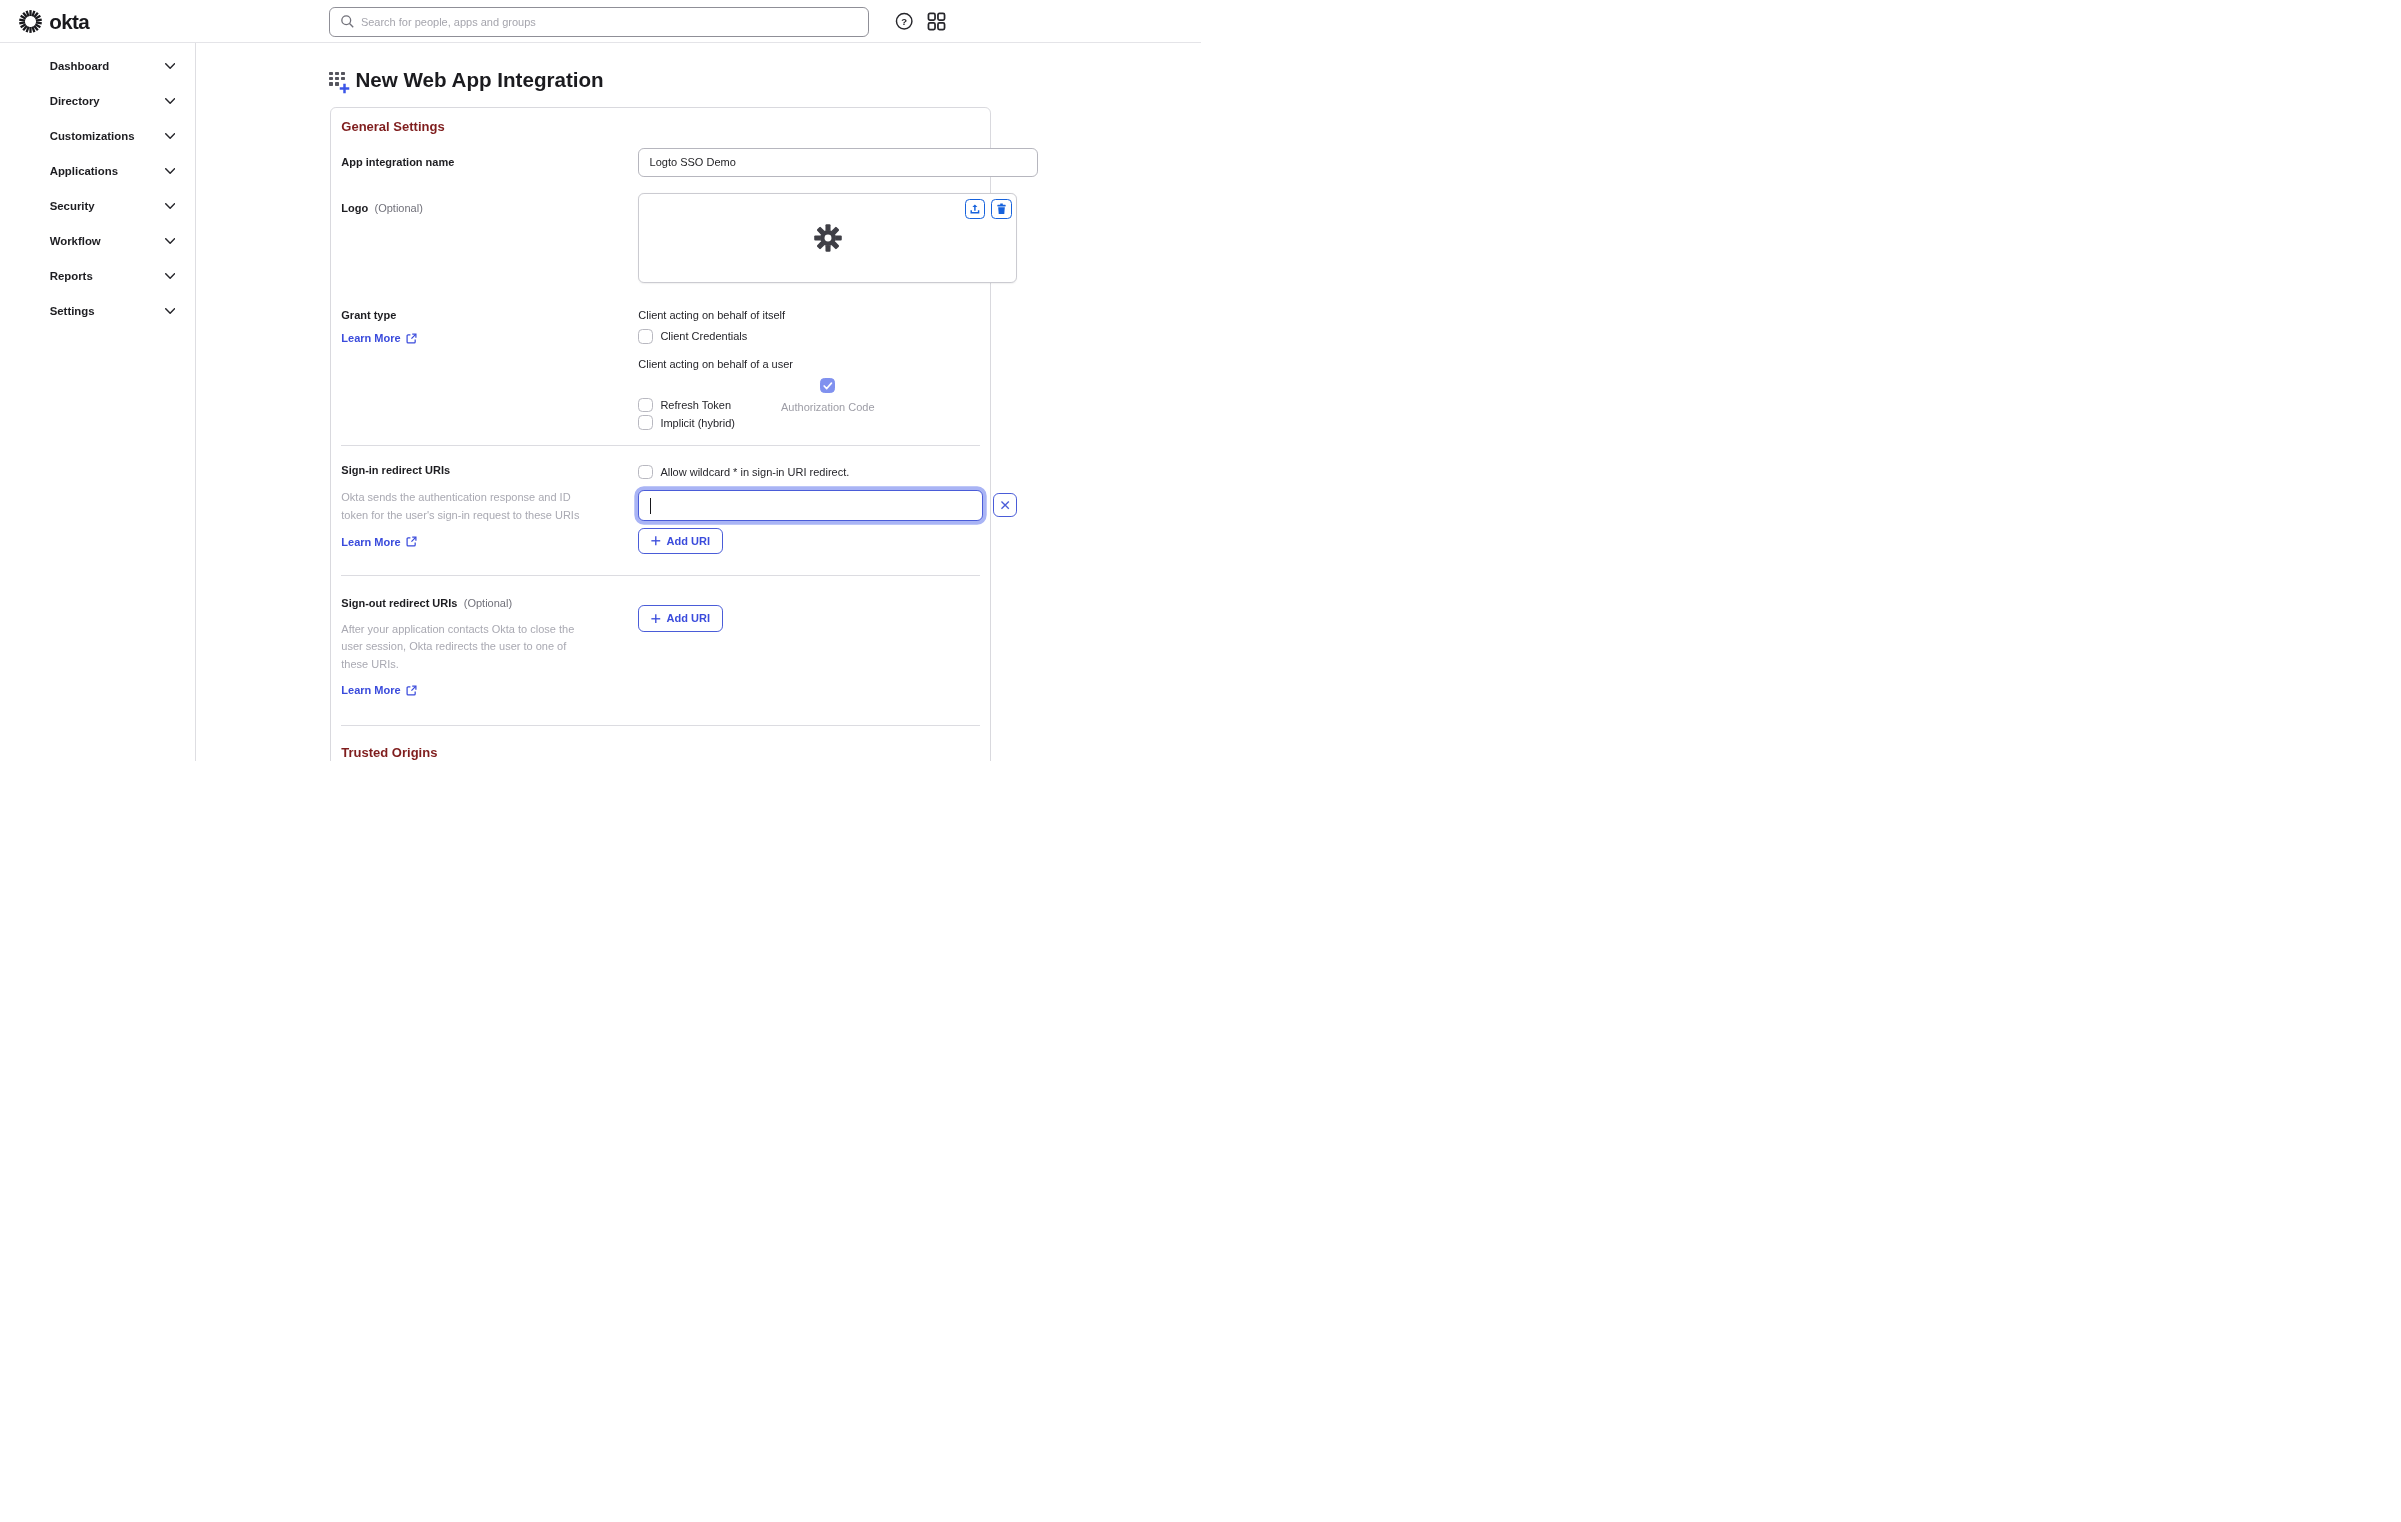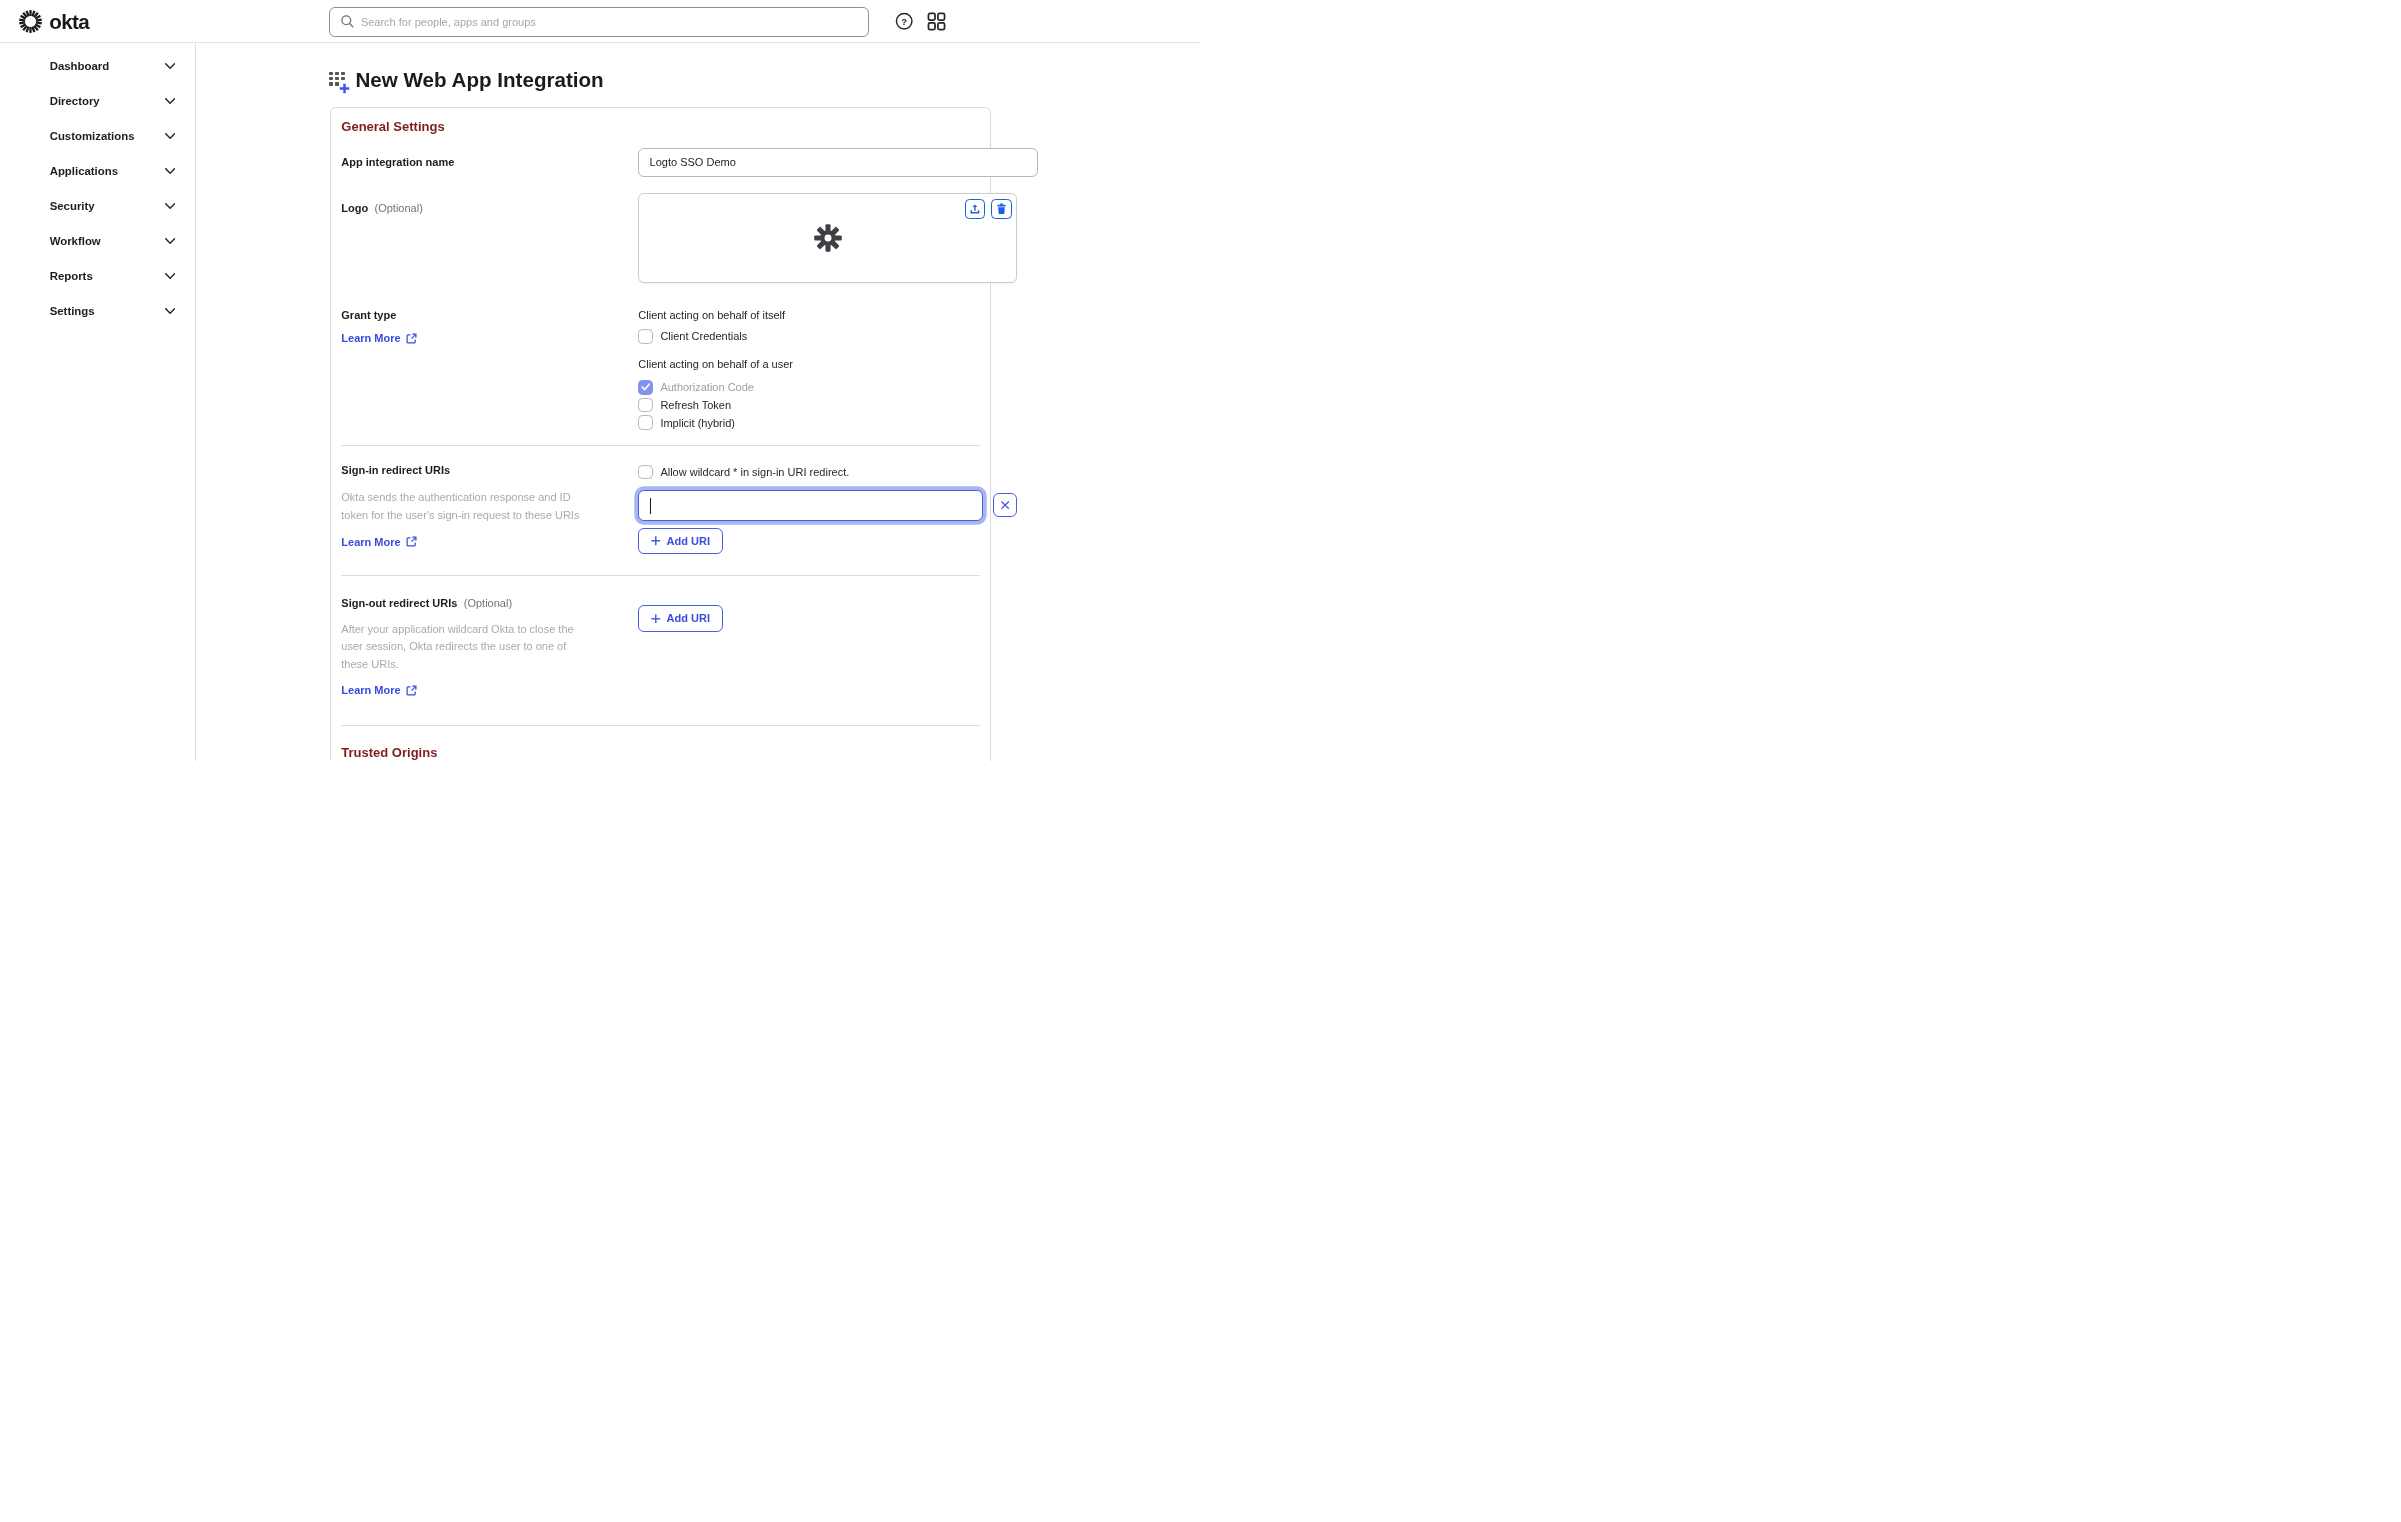--- a/index.html
+++ b/index.html
@@ -286,21 +286,21 @@
           </div>
         </div>
         <div class="rcol">
           <div class="grp-title">Client acting on behalf of itself</div>
           <div class="cb-row" style="margin-top:4.4px;">
             <span class="cb"></span>
             <span class="cb-label">Client Credentials</span>
           </div>
 
           <div class="grp-title" style="margin-top:11.8px;">Client acting on behalf of a user</div>
-          <div class="cb-row" style="margin-top:5.9px;">
+          <div class="cb-row" style="margin-top:5.9px;flex-direction:column;">
             <span class="cb checked">
               <svg width="9.6" height="8" viewBox="0 0 13 11">
                 <polyline points="1.5,5.5 5,9 11.5,1.5" fill="none" stroke="#fff" stroke-width="2.3" stroke-linecap="round" stroke-linejoin="round"></polyline>
               </svg>
             </span>
             <span class="cb-label muted">Authorization Code</span>
           </div>
           <div class="cb-row">
             <span class="cb"></span>
             <span class="cb-label">Refresh Token</span>
@@ -356,21 +356,21 @@
           </div>
         </div>
       </div>
 
       <div class="divider" style="margin-top:20.6px;"></div>
 
       <div class="row" style="margin-top:20.6px;">
         <div class="lcol">
           <span class="field-label">Sign-out redirect URIs</span>
           <span class="optional" style="font-size:11px;">&nbsp;</span><span class="optional" style="font-size:11px;">(Optional)</span>
-          <div class="helper" style="margin-top:10.3px; width:243px;">After your application wildcard Okta to close the user session, Okta redirects the user to one of these URIs.</div>
+          <div class="helper" style="margin-top:10.3px; width:243px;">After your application contacts Okta to close the user session, Okta redirects the user to one of these URIs.</div>
           <div style="margin-top:9.6px;">
             <a class="learn-more">
               <span>Learn More</span>
               <svg width="11" height="11" viewBox="0 0 15 15">
                 <path d="M6 2.5 H2.8 A1.3 1.3 0 0 0 1.5 3.8 V12.2 A1.3 1.3 0 0 0 2.8 13.5 H11.2 A1.3 1.3 0 0 0 12.5 12.2 V9" fill="none" stroke="#3a4bdc" stroke-width="1.7"></path>
                 <path d="M8.5 1.5 H13.5 V6.5" fill="none" stroke="#3a4bdc" stroke-width="1.7"></path>
                 <line x1="13.2" y1="1.8" x2="7.4" y2="7.6" stroke="#3a4bdc" stroke-width="1.7"></line>
               </svg>
             </a>
           </div>

